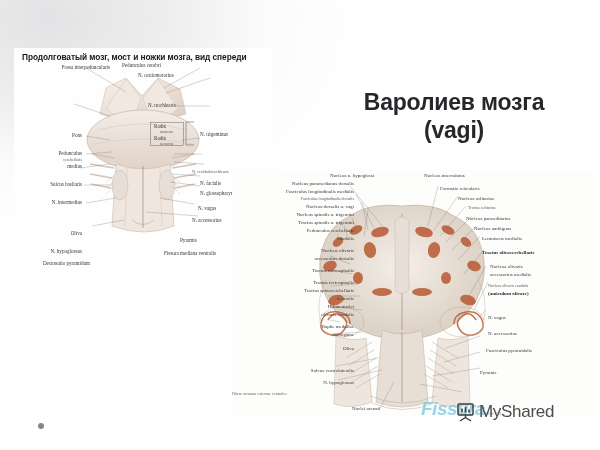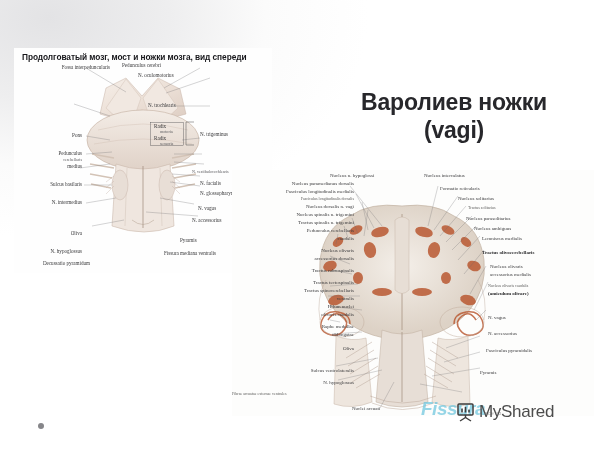--- a/index.html
+++ b/index.html
@@ -359,21 +359,21 @@
     <div class="lbl" style="left:256px; top:145px;">N. vagus</div>
     <div class="lbl" style="left:256px; top:161px;">N. accessorius</div>
     <div class="lbl" style="left:254px; top:178px;">Fasciculus pyramidalis</div>
     <div class="lbl" style="left:248px; top:200px;">Pyramis</div>
 
     <div class="lbl sm" style="left:0px; top:222px;">Fibrae arcuatae externae ventrales</div>
     <div class="lbl" style="left:120px; top:236px;">Nuclei arcuati</div>
   </div>
 
   <div id="heading">
-    <div>Варолиев ножки</div>
+    <div>Варолиев мозга</div>
     <div>(vagi)</div>
   </div>
 
   <div id="fireair">
     <span>Fissura</span><span class="sub">все по</span>
   </div>
 
   <div id="watermark">
     <svg width="21" height="20" viewBox="0 0 21 20">
       <rect x="3" y="2" width="15" height="11" rx="1" fill="none" stroke="#3c3c3c" stroke-width="1.5"></rect>

